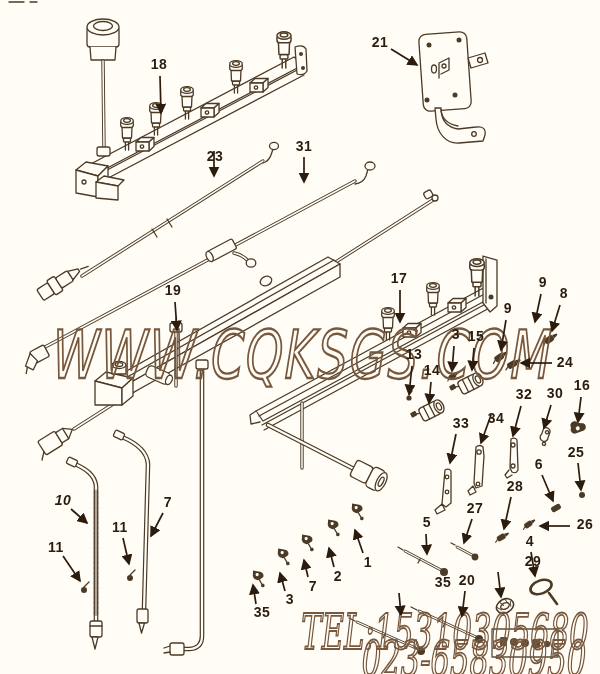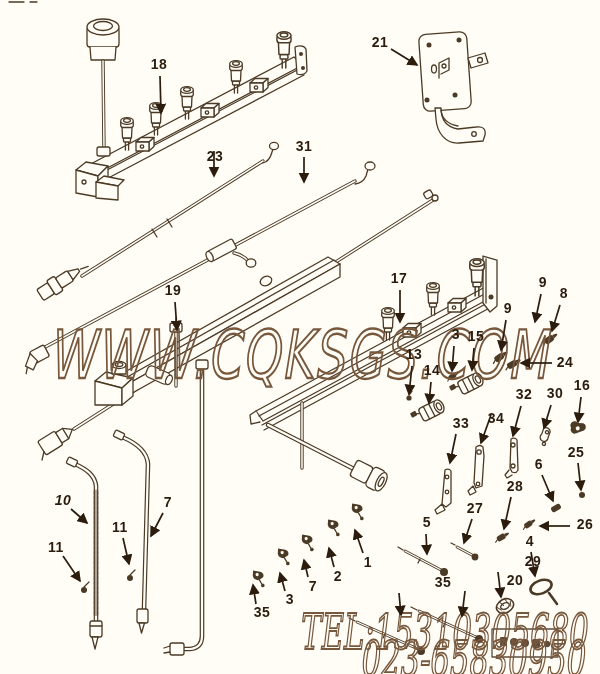--- a/index.html
+++ b/index.html
@@ -410,21 +410,21 @@
       <div class="callout" style="left: 461px; top: 423px;">33</div>
       <div class="callout" style="left: 576px; top: 452px;">25</div>
       <div class="callout" style="left: 539px; top: 464px;">6</div>
       <div class="callout" style="left: 515px; top: 486px;">28</div>
       <div class="callout" style="left: 475px; top: 508px;">27</div>
       <div class="callout" style="left: 585px; top: 524px;">26</div>
       <div class="callout" style="left: 427px; top: 522px;">5</div>
       <div class="callout" style="left: 530px; top: 541px;">4</div>
       <div class="callout" style="left: 497px; top: 561px; margin-left: 36px;">29</div>
       <div class="callout" style="left: 399px; top: 582px; margin-left: 44px;">35</div>
-      <div class="callout" style="left: 467px; top: 580px; margin-left: 48px;">20</div>
+      <div class="callout" style="left: 467px; top: 580px;">20</div>
       <div class="callout" style="left: 63px; top: 500px; font-style: italic;">10</div>
       <div class="callout" style="left: 56px; top: 547px;">11</div>
       <div class="callout" style="left: 120px; top: 527px;">11</div>
       <div class="callout" style="left: 168px; top: 502px;">7</div>
       <div class="callout" style="left: 368px; top: 562px;">1</div>
       <div class="callout" style="left: 338px; top: 576px;">2</div>
       <div class="callout" style="left: 313px; top: 586px;">7</div>
       <div class="callout" style="left: 290px; top: 599px;">3</div>
       <div class="callout" style="left: 262px; top: 612px;">35</div>
     </div>

